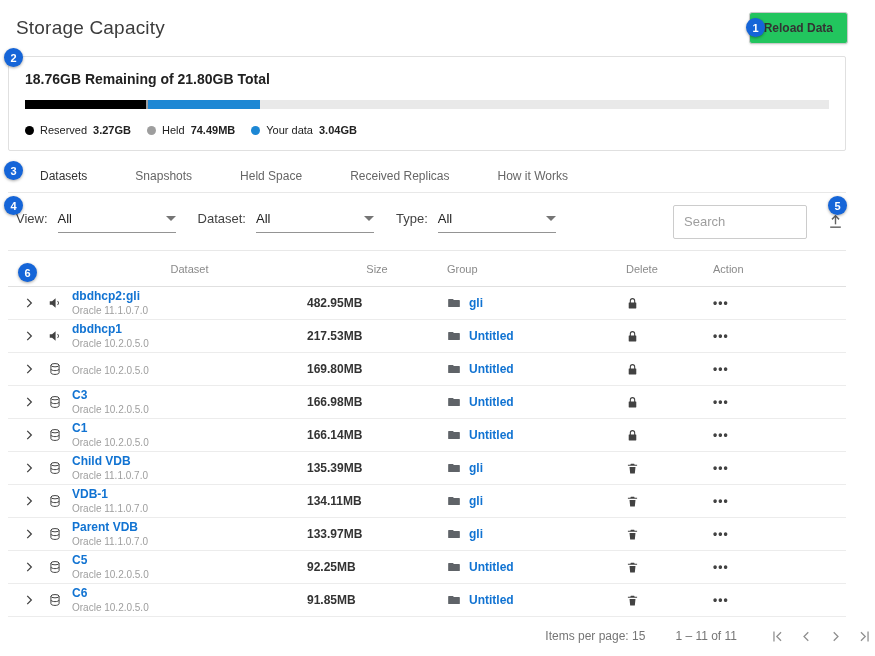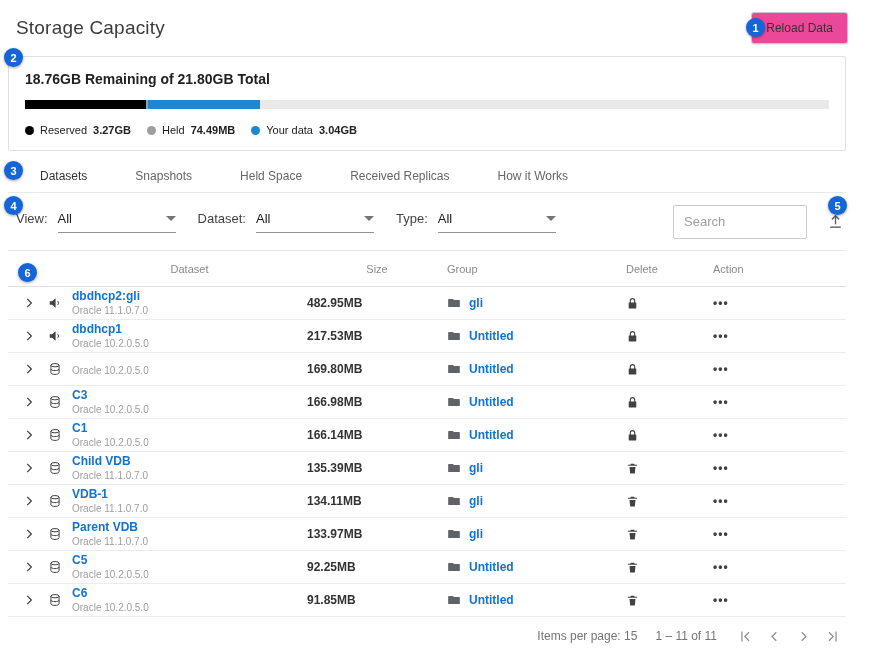--- a/index.html
+++ b/index.html
@@ -2,22 +2,22 @@
 <html><head>
 <meta charset="utf-8">
 <style>
   * { box-sizing: border-box; }
   body { margin:0; background:#ffffff; font-family:"Liberation Sans", sans-serif; }
   .page { position:relative; width:875px; height:656px; background:#fff; overflow:hidden; }
 
   
   .topbar { display:flex; justify-content:space-between; align-items:center; padding:12px 27px 10px 16px; }
   .topbar h1 { margin:0; font-size:19px; font-weight:400; color:#3c3c3c; letter-spacing:.2px; }
-  .reload-btn { font-family:inherit; font-size:12px; font-weight:normal; color:#333;
-    background:#ec4899; border:1px solid #c9c9c9; border-radius:3px; padding:8px 14px;
+  .reload-btn { font-family:inherit; font-size:12px; font-weight:bold; color:#333;
+    background:#22c55e; border:1px solid #c9c9c9; border-radius:3px; padding:8px 14px;
     box-shadow:0 1px 2px rgba(0,0,0,.10); cursor:pointer; }
 
   
   .capacity-card { margin:2px 29px 0 8px; border:1px solid #e0e0e0; border-radius:2px; padding:14px 16px 14px; }
   .summary { font-size:14px; font-weight:bold; color:#212121; margin-bottom:13px; }
   .bar { display:flex; height:9px; background:#e9e9e9; overflow:hidden; margin-bottom:15px; }
   .seg { height:100%; }
   .legend { display:flex; align-items:center; gap:16px; font-size:11px; color:#212121; }
   .legend-item { display:flex; align-items:center; gap:6px; }
   .dot { width:9px; height:9px; border-radius:50%; display:inline-block; }
@@ -53,22 +53,22 @@
   .col-action { flex:1; display:flex; align-items:center; padding-left:8px; }
   .thead .col-size, .thead .col-name { font-weight:normal; color:#8a8a8a; font-size:11px; }
   .name-link { font-size:12px; color:#1173d2; font-weight:bold; text-decoration:none; line-height:13px; cursor:pointer; }
   .sub { font-size:10px; color:#9e9e9e; margin-top:2px; }
   .group-link { font-size:12px; color:#1173d2; font-weight:bold; text-decoration:none; margin-left:8px; cursor:pointer; }
   .chev { cursor:pointer; line-height:0; }
   .dots { font-size:12px; letter-spacing:1px; color:#424242; font-weight:bold; cursor:pointer; }
   .iconbtn { line-height:0; }
 
   
-  .pager { display:flex; align-items:center; justify-content:flex-end; height:38px; padding-right:32px;
-    font-size:12px; color:#757575; gap:18px; }
+  .pager { display:flex; align-items:center; justify-content:flex-end; height:38px; 
+    font-size:12px; color:#757575; gap:30px; }
   .pager-icons { display:flex; align-items:center; gap:8px; }
   .pbtn { background:none; border:none; padding:2px; cursor:pointer; line-height:0; }
 
   
   .callout { position:absolute; width:19px; height:19px; border-radius:50%; background:#1565d8; color:#fff;
     font-size:11px; font-weight:bold; display:flex; align-items:center; justify-content:center;
     box-shadow:0 1px 3px rgba(0,0,0,.35); z-index:10; }
   .co1 { left:746px; top:18px; }
   .co2 { left:4px;   top:48px; }
   .co3 { left:4px;   top:161px; }

